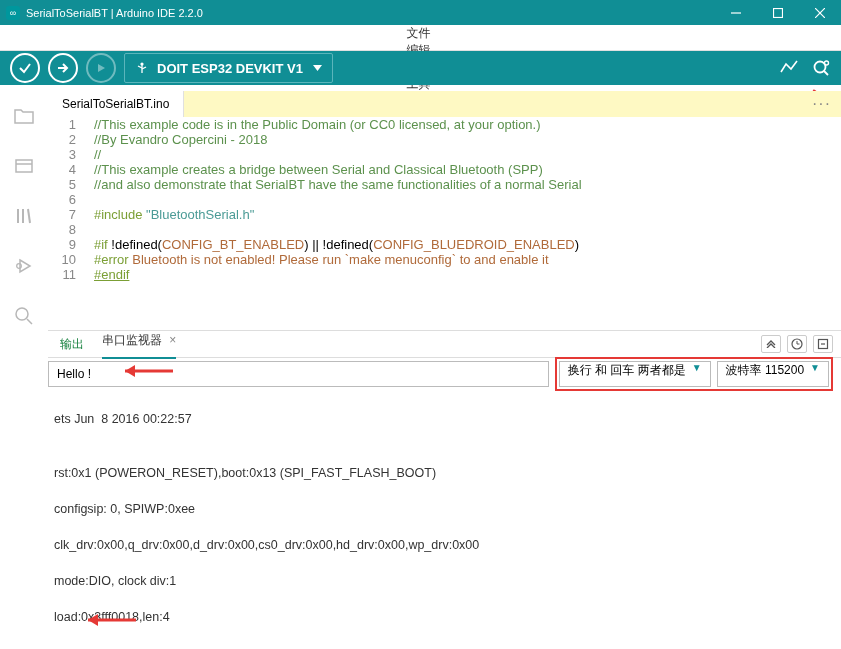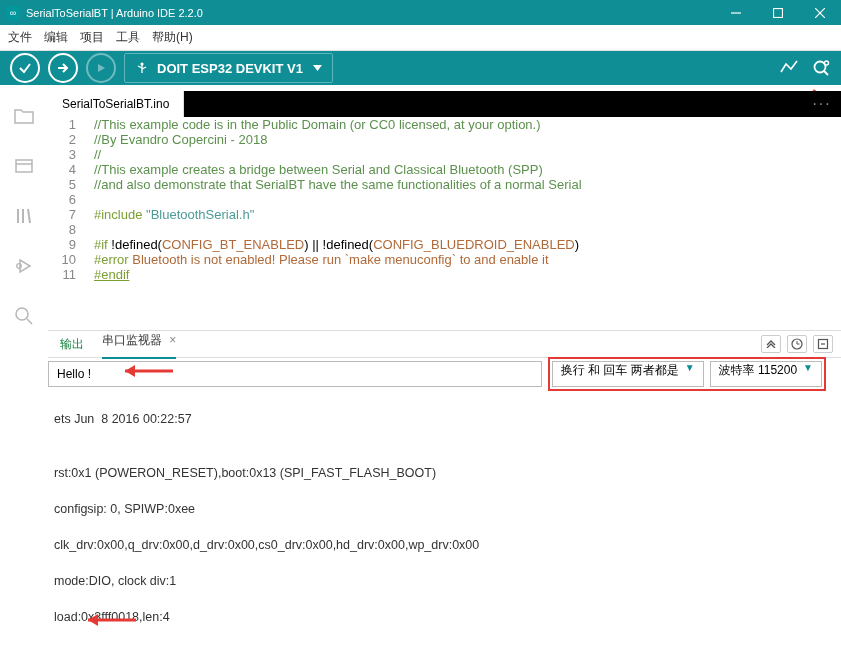--- a/index.html
+++ b/index.html
@@ -7,42 +7,42 @@
 
 
 .titlebar { height: 25px; background: #108e95; display: flex; align-items: center; color: #fff; font-size: 11px; padding-left: 6px; }
 .titlebar-icon { width: 14px; height: 14px; background: #00979d; border-radius: 3px; margin-right: 6px; display:flex;align-items:center;justify-content:center;font-size:9px;}
 .titlebar-text { flex: 1; }
 .titlebar-controls { display: flex; height: 100%; }
 .titlebar-btn { width: 42px; display: flex; align-items: center; justify-content: center; }
 .titlebar-btn svg { stroke: #fff; }
 
 
-.menubar { height: 26px; background: #fff; display: flex; align-items: center; padding-left: 8px; font-size: 12px; color: #333; border-bottom: 1px solid #e0e0e0; }
+.menubar { height: 26px; background: #fff; display: flex; align-items: center; padding-left: 8px; font-size: 12px; color: #333; border-bottom: 1px solid #e0e0e0; flex-direction: column; }
 .menubar span { margin-right: 12px; }
 
 
 .toolbar { height: 34px; background: #108e95; display: flex; align-items: center; padding: 0 10px; position: relative; }
 .tool-circle { width: 30px; height: 30px; border-radius: 50%; border: 2px solid #fff; display: flex; align-items: center; justify-content: center; margin-right: 8px; }
 .tool-circle.disabled { opacity: 0.4; }
 .board-select { height: 30px; background: #108e95; border: 1px solid #5bb5bb; border-radius: 2px; display: flex; align-items: center; padding: 0 10px; color: #fff; font-size: 13px; font-weight: bold; min-width: 200px; }
 .board-select svg.usb { margin-right: 8px; }
 .board-select .arrow { margin-left: 10px; }
 .toolbar-right { position: absolute; right: 10px; display: flex; align-items: center; gap: 12px; }
 .toolbar-right-icon { display:flex; }
 
 
 .arrow-red-1 { position: absolute; right: 18px; top: 84px; }
 
 
 .sidebar { position: absolute; left: 0; top: 91px; width: 48px; bottom: 0; background: #fff; display: flex; flex-direction: column; align-items: center; padding-top: 14px; gap: 28px; }
 .sidebar-icon { opacity: 0.35; }
 
 
-.tabbar { position: absolute; left: 48px; top: 91px; right: 0; height: 26px; background: #000000; display: flex; align-items: center; }
+.tabbar { position: absolute; left: 48px; top: 91px; right: 0; height: 26px; background: #fef9c3; display: flex; align-items: center; }
 .tab { padding: 0 14px; height: 100%; display: flex; align-items: center; font-size: 12px; background: #fff; border-right: 1px solid #e0e0e0; }
 .tab-dots { position:absolute; right:10px; font-size:16px; color:#888; letter-spacing:1px;}
 
 
 .editor { position: absolute; left: 48px; top: 117px; right: 0; height: 213px; background: #fff; overflow: auto; font-family: "Consolas", monospace; font-size: 13px; }
 .editor-line { display: flex; white-space: pre; }
 .gutter { width: 46px; text-align: right; color: #888; padding-right: 18px; user-select: none; }
 .code { flex: 1; }
 .c-comment { color: #5c914d; }
 .c-preproc { color: #7b9f35; }
@@ -52,21 +52,21 @@
 
 
 .output-header { position: absolute; left: 48px; top: 330px; right: 0; height: 28px; border-top: 1px solid #ddd; border-bottom: 1px solid #ddd; display: flex; align-items: center; font-size: 12px; padding-left: 12px; }
 .output-tab { margin-right: 18px; color: #15803d; }
 .output-tab.active { border-bottom: 2px solid #108e95; color: #333; padding-bottom: 8px; position: relative; top: 1px; }
 .output-tab .close-x { margin-left: 4px; color: #888; }
 .output-header-right { position: absolute; right: 8px; display: flex; gap: 6px; }
 .output-header-right .hbtn { width: 20px; height: 18px; border: 1px solid #ccc; border-radius: 2px; display:flex;align-items:center;justify-content:center;font-size:11px;color:#555;}
 
 
-.input-row { position: absolute; left: 48px; top: 358px; right: 15px; height: 32px; display: flex; align-items: center; gap: 6px; }
+.input-row { position: absolute; left: 48px; top: 358px; right: 8px; height: 32px; display: flex; align-items: center; gap: 6px; }
 .msg-input { flex: 1; height: 26px; border: 1px solid #bbb; padding: 0 8px; font-size: 12px; }
 .dropdown { height: 26px; border: 1px solid #bbb; display: flex; align-items: flex-start; padding: 0 8px; font-size: 12px; background: #fff; }
 .dropdown .arrow-sm { margin-left: 6px; color: #108e95; font-size:10px;}
 .highlight-box { border: 2px solid #e53935; padding: 2px; display:flex; gap:6px;}
 
 
 .arrow-red-2 { position: absolute; left: 115px; top: 362px; }
 
 
 .serial-output { position: absolute; left: 48px; top: 392px; right: 0; bottom: 8px; font-family: "Consolas", monospace; font-size: 12.5px; color: #333; padding-left: 6px; white-space: pre; line-height: 18px; overflow:hidden;}

